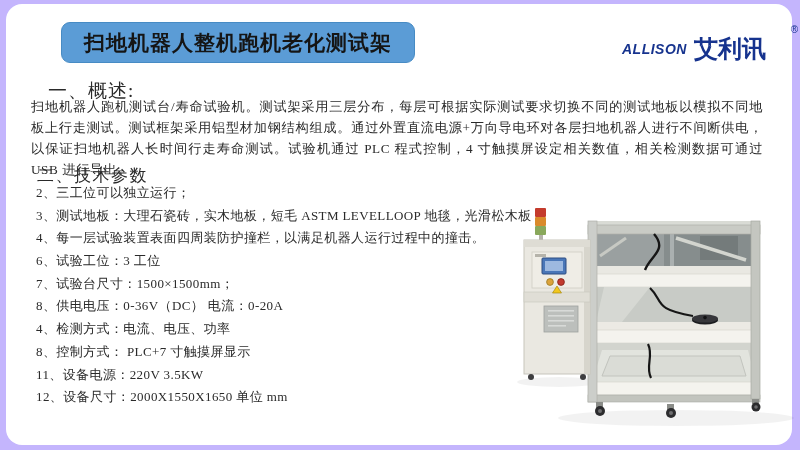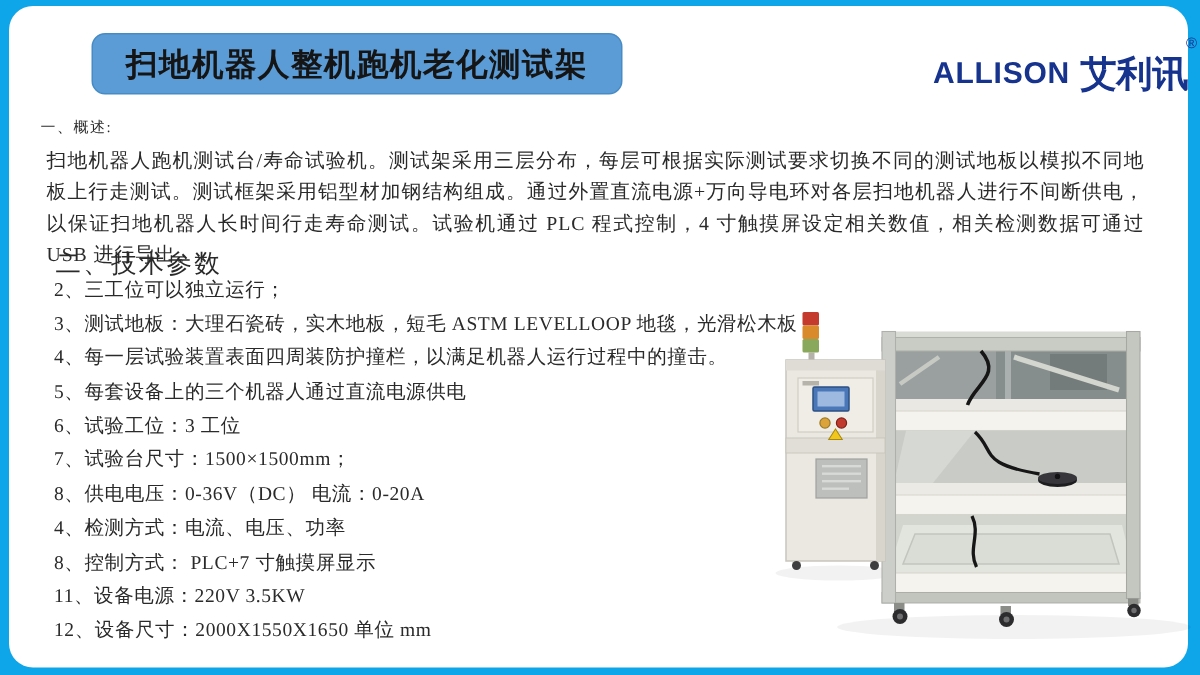--- a/index.html
+++ b/index.html
@@ -1,44 +1,44 @@
 <!DOCTYPE html>
 <html><head>
 <meta charset="utf-8">
 <style>
   * { margin: 0; padding: 0; box-sizing: border-box; }
   html, body { width: 800px; height: 450px; overflow: hidden; background: #e8eae9; }
   .canvas {
     position: relative; width: 800px; height: 450px;
-    background: #0ea5e9;
+    background: #c4b5fd;
     font-family: "Liberation Serif", "DejaVu Serif", serif;
     color: #2a2a2a;
     padding-left: 36px;
   }
   .page {
     position: absolute; left: 6px; top: 4px; right: 8px; bottom: 5px;
     background: #ffffff; border-radius: 16px;
   }
   .title-banner {
     position: absolute; left: 55px; top: 18px; width: 354px; height: 41px;
     background: #5b9cd6; border: 1.5px solid #478bc4; border-radius: 9px;
     display: flex; align-items: center; justify-content: center;
     font-size: 21px; font-weight: bold; color: #151515; letter-spacing: 1px;
   }
   .logo {
     position: absolute; left: 616px; top: 30px; width: 170px; height: 30px;
     display: flex; align-items: center; gap: 7px;
     font-family: "Liberation Sans", "DejaVu Sans", sans-serif;
     color: #16338e; white-space: nowrap;
   }
-  .logo .latin { font-size: 20px; font-weight: 800; letter-spacing: 0.5px; }
+  .logo .latin { font-size: 14px; font-weight: 800; letter-spacing: 0.5px; font-style: italic; }
   .logo .cjk   { font-size: 24px; font-weight: 700; }
   .logo .reg   { position: absolute; right: -6px; top: -10px; font-size: 10px; font-weight: 400; }
   .overview-heading {
-    position: absolute; left: 21px; top: 74px; font-size: 10px; letter-spacing: 1px;
+    position: absolute; left: 42px; top: 74px; font-size: 19px; letter-spacing: 1px;
   }
   .overview-body {
     position: absolute; left: 25px; top: 92px; width: 732px;
     font-size: 13.2px; line-height: 21px; letter-spacing: 0.6px;
     text-align: justify;
   }
   .specs-heading {
     position: absolute; left: 31px; top: 160px; font-size: 17px; letter-spacing: 1.5px;
   }
   .spec-list {
@@ -68,21 +68,20 @@
     </div>
 
     <div class="overview-heading">一、概述:</div>
     <p class="overview-body">扫地机器人跑机测试台/寿命试验机。测试架采用三层分布，每层可根据实际测试要求切换不同的测试地板以模拟不同地板上行走测试。测试框架采用铝型材加钢结构组成。通过外置直流电源+万向导电环对各层扫地机器人进行不间断供电，以保证扫地机器人长时间行走寿命测试。试验机通过 PLC 程式控制，4 寸触摸屏设定相关数值，相关检测数据可通过 USB 进行导出。</p>
 
     <div class="specs-heading">二、技术参数</div>
     <ul class="spec-list">
       <li>2、三工位可以独立运行；</li>
       <li>3、测试地板：大理石瓷砖，实木地板，短毛 ASTM LEVELLOOP 地毯，光滑松木板</li>
       <li>4、每一层试验装置表面四周装防护撞栏，以满足机器人运行过程中的撞击。</li>
-      <li>5、每套设备上的三个机器人通过直流电源供电</li>
       <li>6、试验工位：3 工位</li>
       <li>7、试验台尺寸：1500×1500mm；</li>
       <li>8、供电电压：0-36V（DC） 电流：0-20A</li>
       <li>4、检测方式：电流、电压、功率</li>
       <li>8、控制方式： PLC+7 寸触摸屏显示</li>
       <li>11、设备电源：220V 3.5KW</li>
       <li>12、设备尺寸：2000X1550X1650 单位 mm</li>
     </ul>
 
     <svg class="photo" viewBox="0 0 300 252" xmlns="http://www.w3.org/2000/svg">

